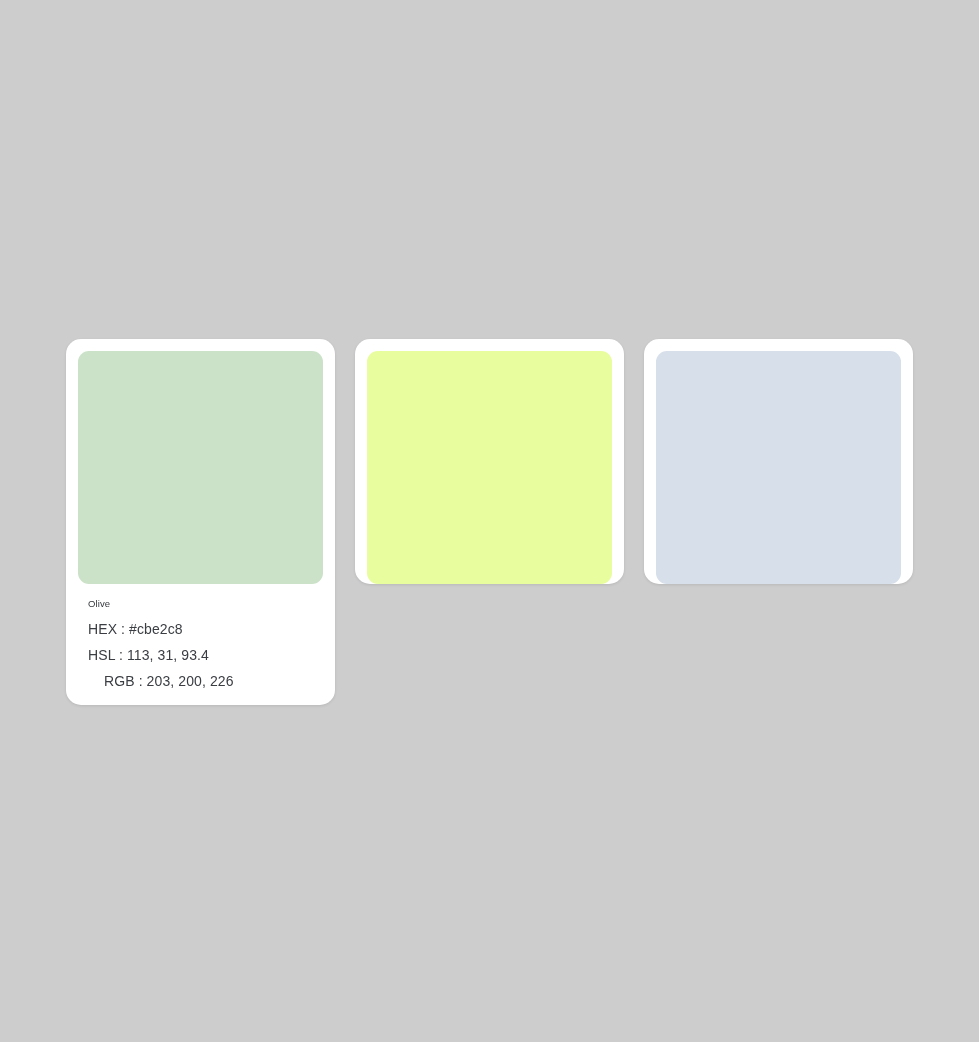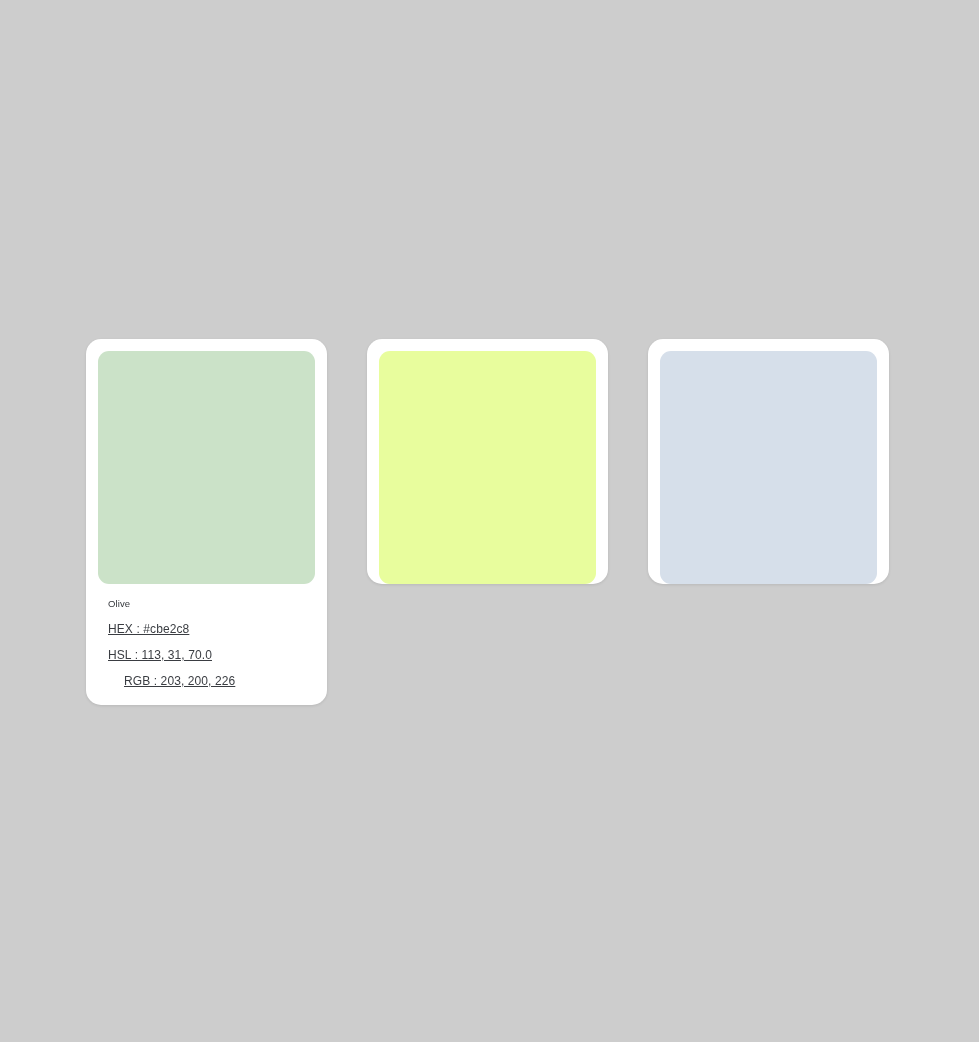--- a/index.html
+++ b/index.html
@@ -19,29 +19,28 @@
     position: absolute;
     left: 66px;
     top: 339px;
     width: 848px;
     display: flex;
     gap: 20px;
     align-items: flex-start;
   }
 
   .color-card {
-    width: 241px;
+    width: 269px;
     background: #ffffff;
     border-radius: 15px;
     padding: 12px 12px 0 12px;
     box-sizing: border-box;
     box-shadow: 0 1px 3px rgba(0,0,0,0.10);
     display: flex;
     flex-direction: column;
-    margin-left: 20px;
   }
 
   .swatch {
     width: 100%;
     height: 233px;
     border-radius: 11px;
   }
 
   .card-info {
     padding: 14px 10px 18px 10px;
@@ -49,43 +48,42 @@
 
   .color-name {
     font-size: 9.5px;
     color: #34373c;
     letter-spacing: 0.1px;
     margin: 0 0 15px 0;
     line-height: 11px;
   }
 
   .spec-row {
-    font-size: 12px;
+    font-size: 14px;
     color: #3a3d42;
     letter-spacing: 0.1px;
     margin: 0 0 15px 0;
     line-height: 11px;
-    text-decoration: underline;
   }
   .spec-row:last-child {
     margin-bottom: 0;
     padding-left: 16px;
   }
 </style>
 </head>
 <body style="background-color: rgb(205, 205, 205);">
 
 <div id="palette-grid">
 
   <div class="color-card">
     <div class="swatch" style="background-color: rgb(203, 226, 200);"></div>
     <div class="card-info">
       <p class="color-name">Olive</p>
       <p class="spec-row">HEX : #cbe2c8</p>
-      <p class="spec-row">HSL : 113, 31, 70.0</p>
+      <p class="spec-row">HSL : 113, 31, 93.4</p>
       <p class="spec-row">RGB : 203, 200, 226</p>
     </div>
   </div>
 
   <div class="color-card">
     <div class="swatch" style="background-color: rgb(232, 253, 157);"></div>
   </div>
 
   <div class="color-card">
     <div class="swatch" style="background-color: rgb(214, 223, 234);"></div>

